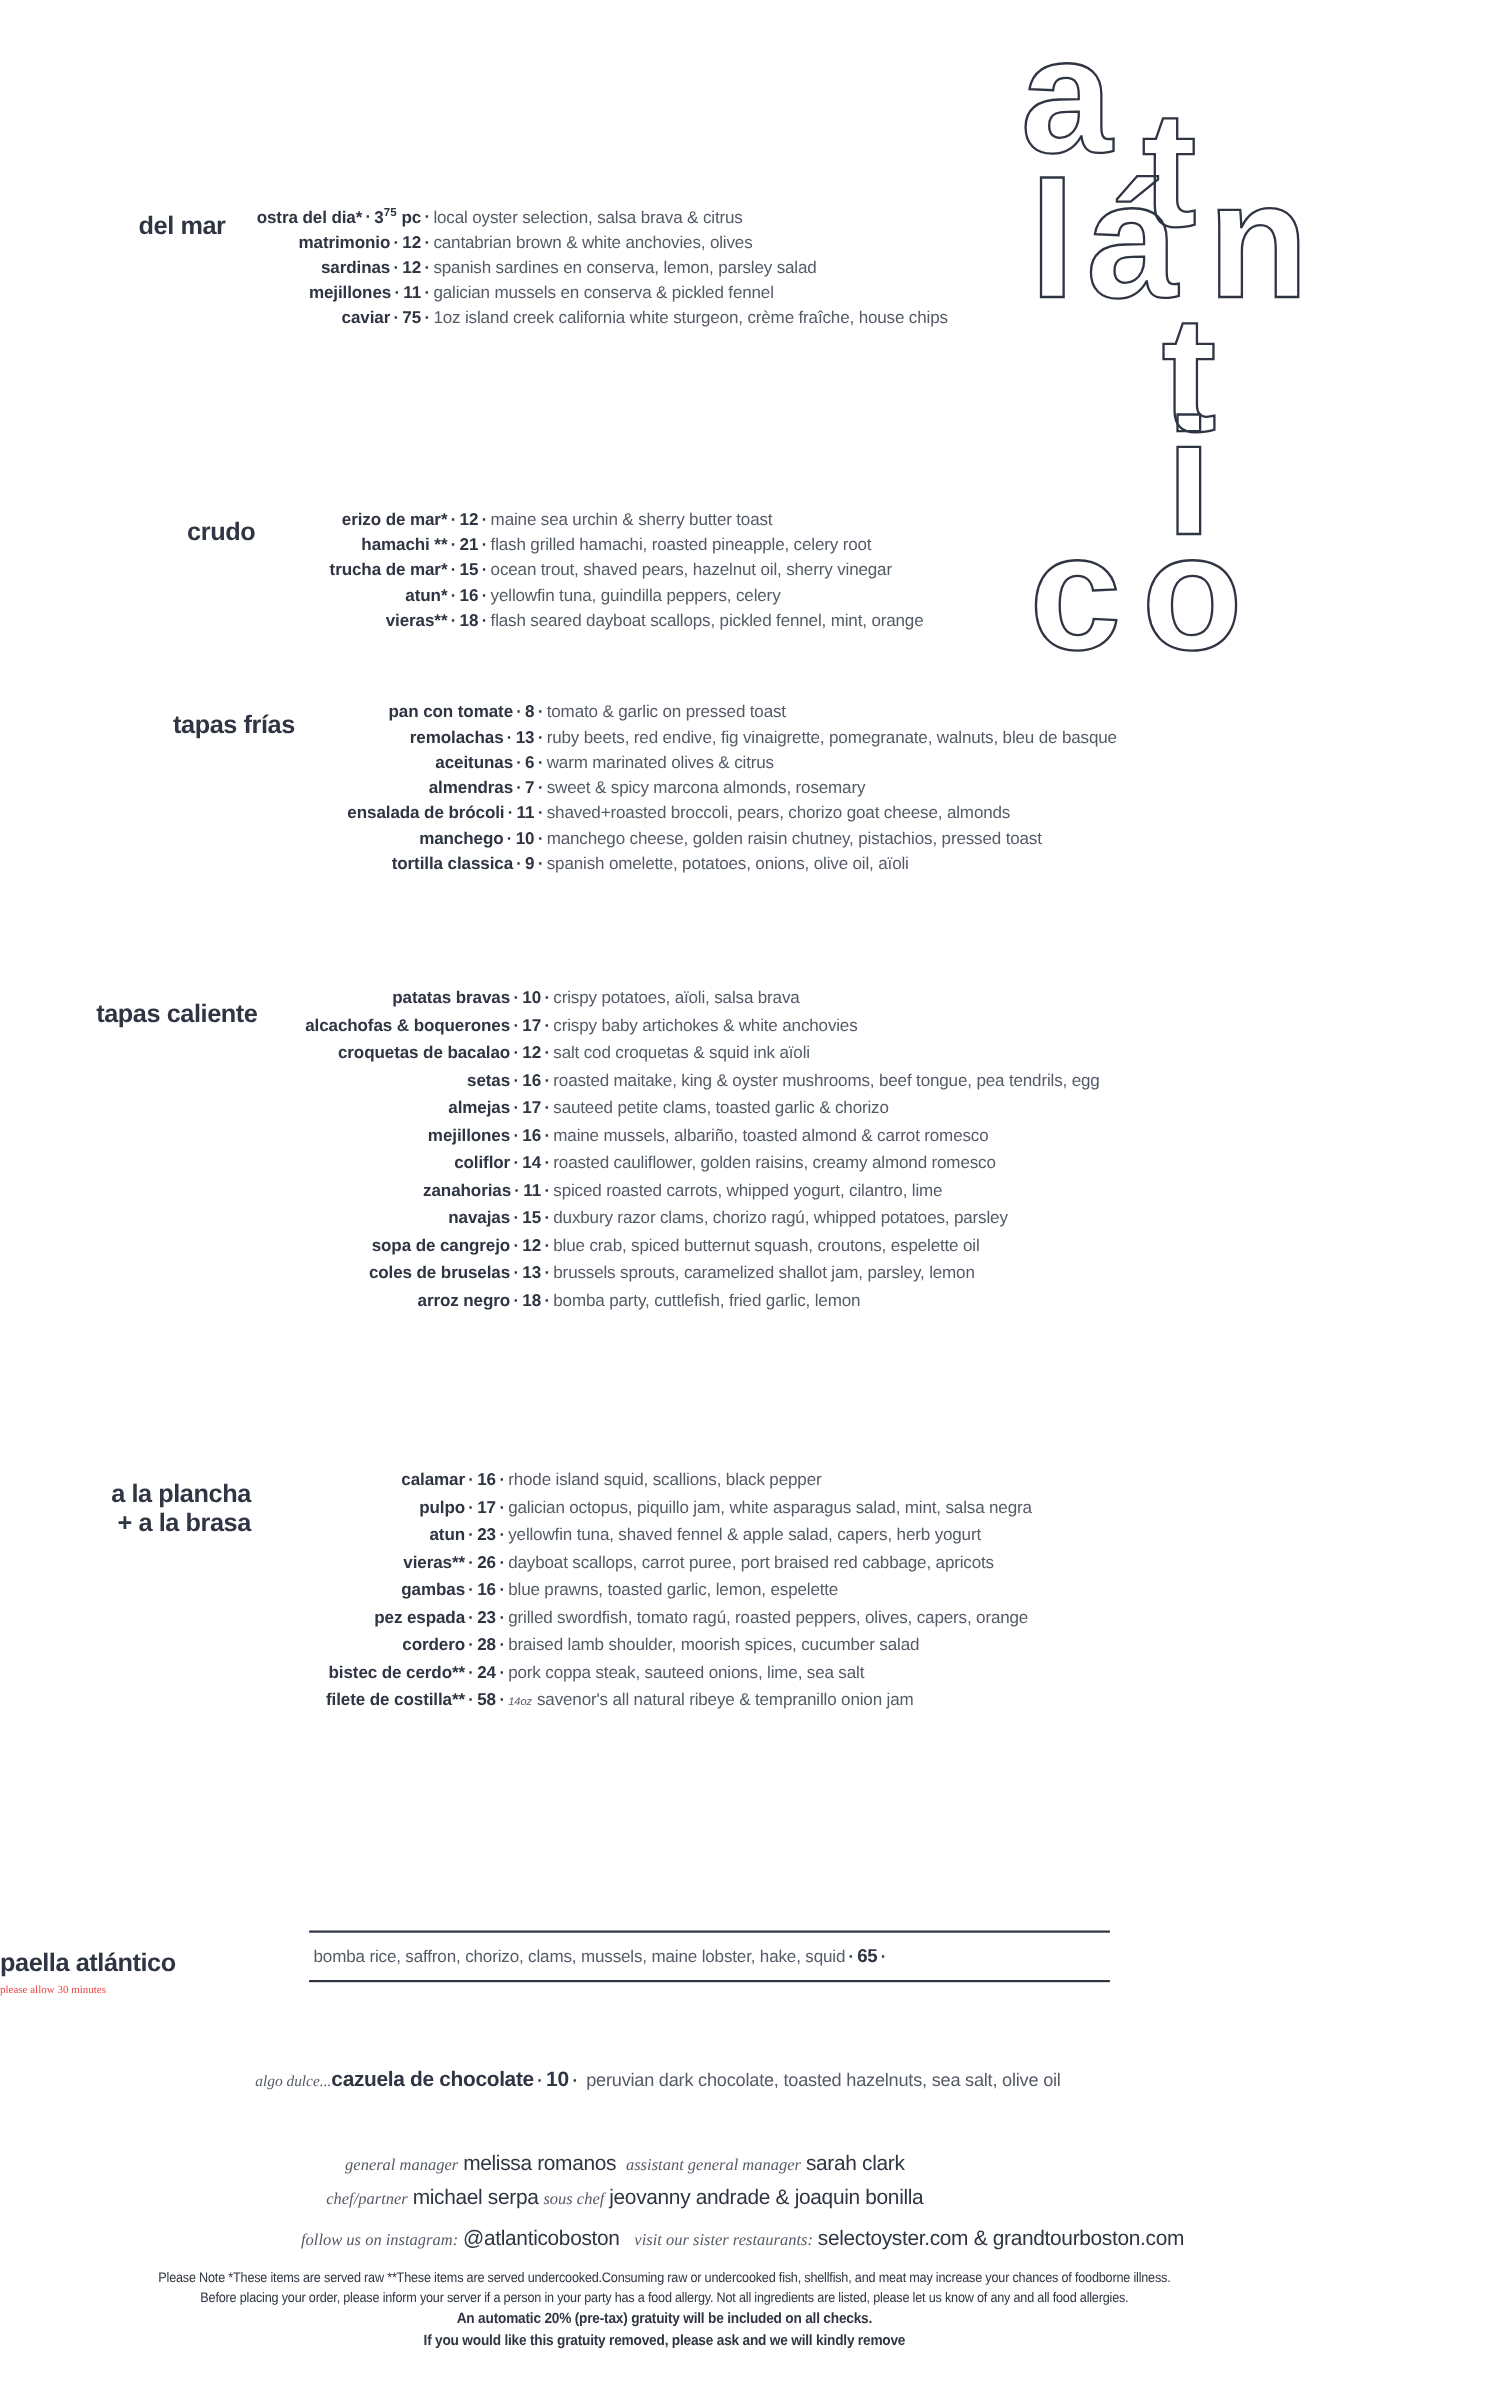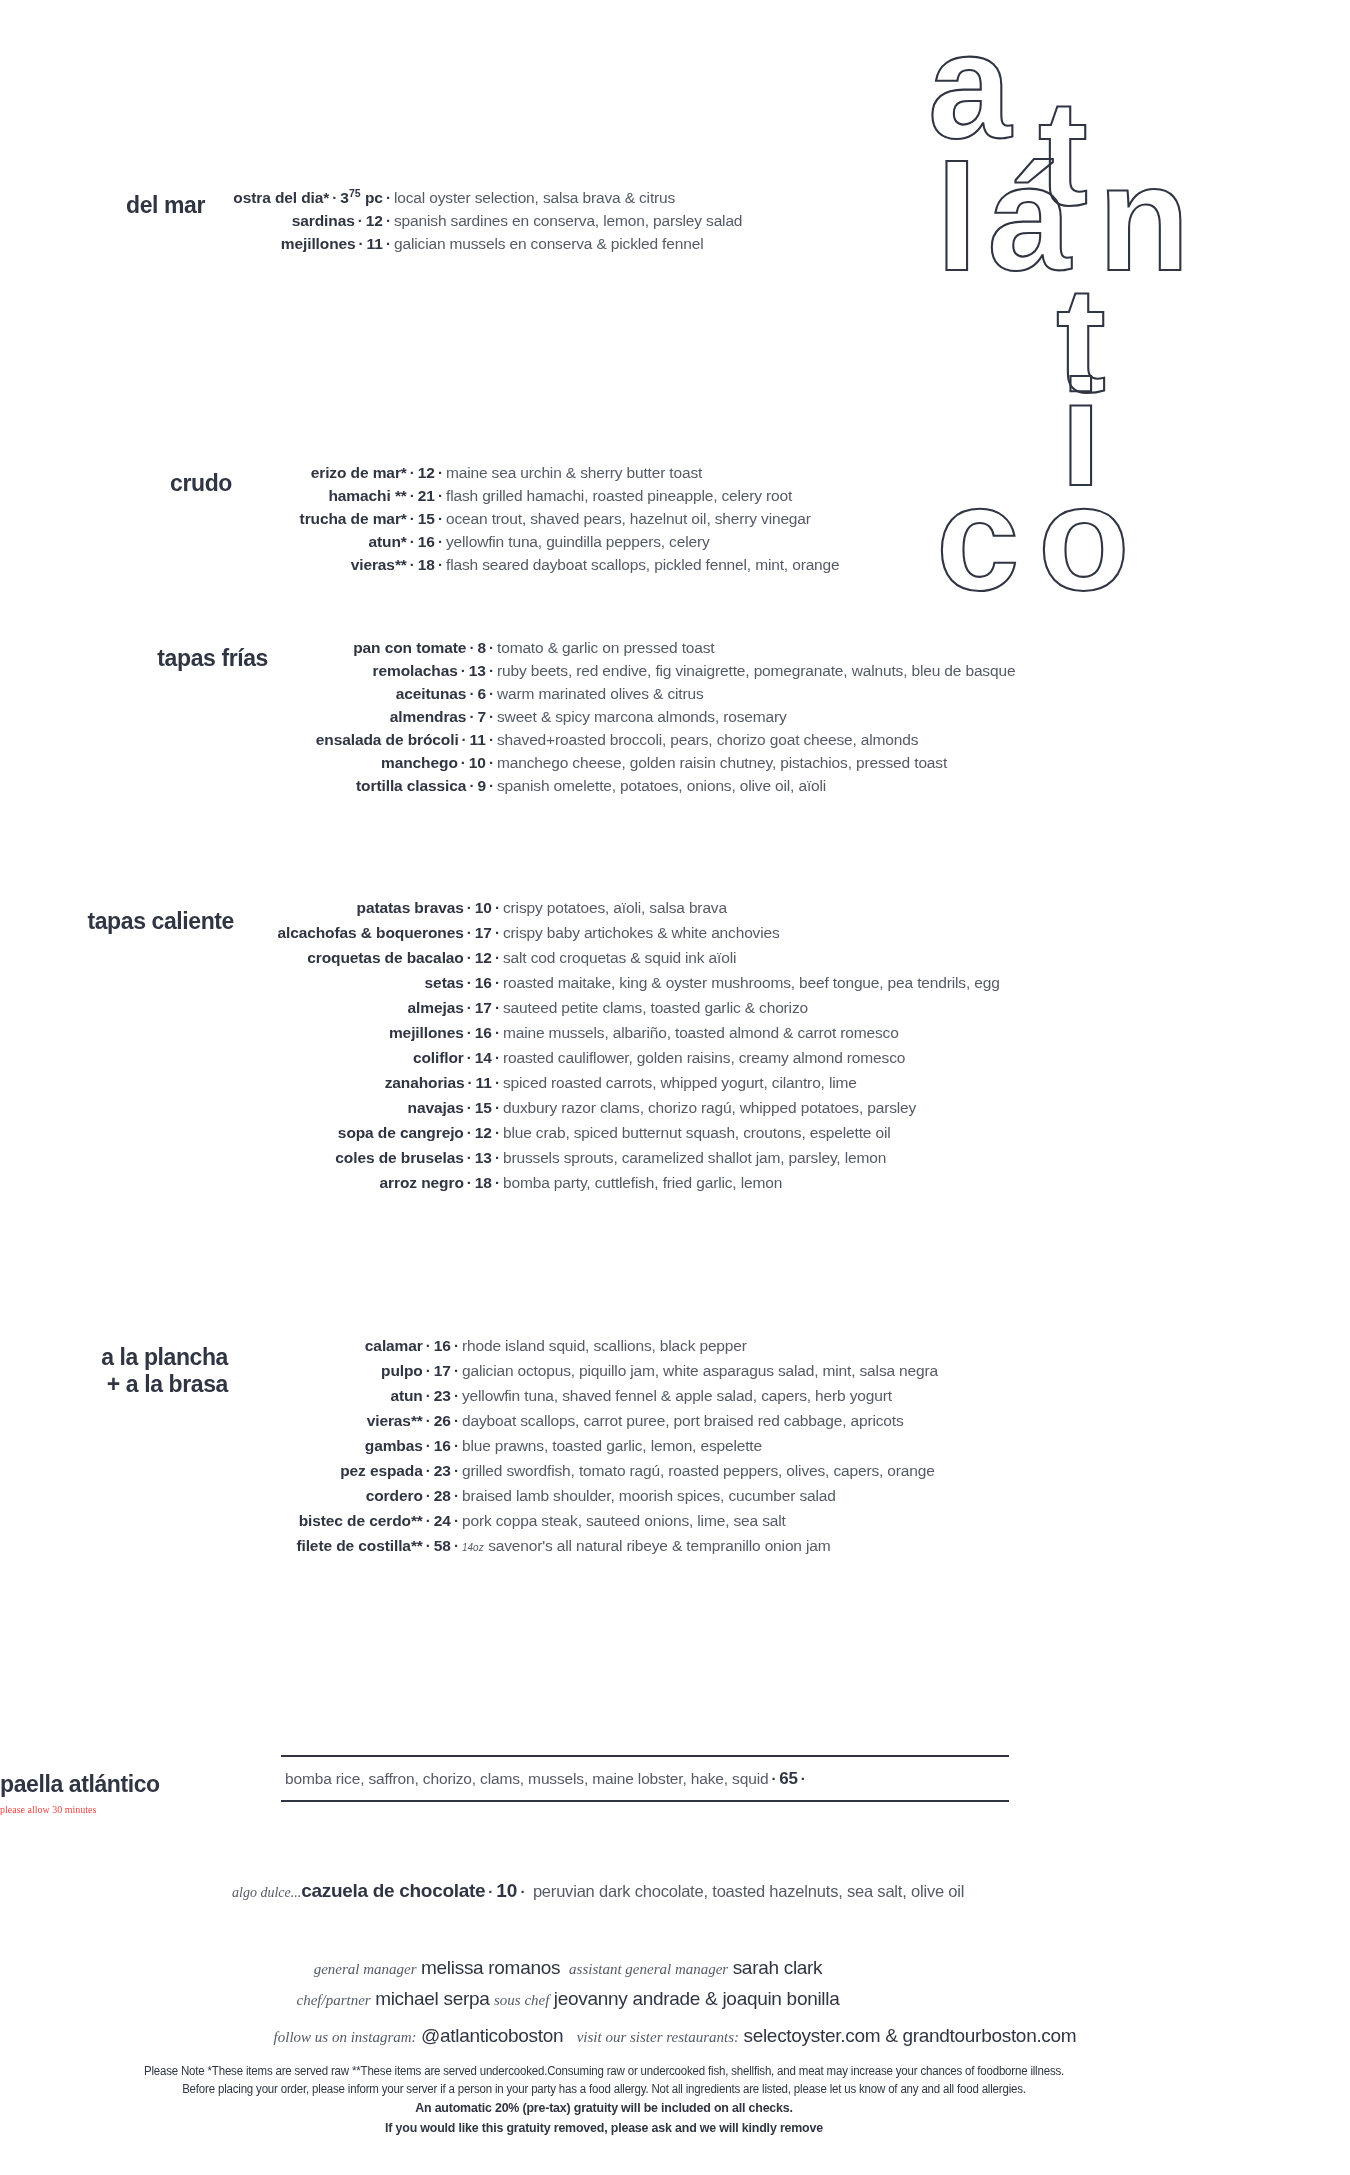--- a/index.html
+++ b/index.html
@@ -289,22 +289,24 @@
     <text x="250" y="560">o</text>
   </svg>
 </div>
 
 <div class="menu">
 
   <div class="section" id="sec-delmar">
     <div class="section-head">del mar</div>
     <div class="items">
       <div class="row"><span class="lead"><span class="name">ostra del dia*</span><span class="dot">·</span><span class="price">3</span><span class="sup">75</span><span class="price"> pc</span></span><span class="dot">·</span><span class="desc">local oyster selection, salsa brava &amp; citrus</span></div>
+      <div class="row"><span class="lead"><span class="name">matrimonio</span><span class="dot">·</span><span class="price">12</span></span><span class="dot">·</span><span class="desc">cantabrian brown &amp; white anchovies, olives</span></div>
       <div class="row"><span class="lead"><span class="name">sardinas</span><span class="dot">·</span><span class="price">12</span></span><span class="dot">·</span><span class="desc">spanish sardines en conserva, lemon, parsley salad</span></div>
       <div class="row"><span class="lead"><span class="name">mejillones</span><span class="dot">·</span><span class="price">11</span></span><span class="dot">·</span><span class="desc">galician mussels en conserva &amp; pickled fennel</span></div>
+      <div class="row"><span class="lead"><span class="name">caviar</span><span class="dot">·</span><span class="price">75</span></span><span class="dot">·</span><span class="desc">1oz island creek california white sturgeon, crème fraîche, house chips</span></div>
     </div>
   </div>
 
   <div class="section" id="sec-crudo">
     <div class="section-head">crudo</div>
     <div class="items">
       <div class="row"><span class="lead"><span class="name">erizo de mar*</span><span class="dot">·</span><span class="price">12</span></span><span class="dot">·</span><span class="desc">maine sea urchin &amp; sherry butter toast</span></div>
       <div class="row"><span class="lead"><span class="name">hamachi **</span><span class="dot">·</span><span class="price">21</span></span><span class="dot">·</span><span class="desc">flash grilled hamachi, roasted pineapple, celery root</span></div>
       <div class="row"><span class="lead"><span class="name">trucha de mar*</span><span class="dot">·</span><span class="price">15</span></span><span class="dot">·</span><span class="desc">ocean trout, shaved pears, hazelnut oil, sherry vinegar</span></div>
       <div class="row"><span class="lead"><span class="name">atun*</span><span class="dot">·</span><span class="price">16</span></span><span class="dot">·</span><span class="desc">yellowfin tuna, guindilla peppers, celery</span></div>

